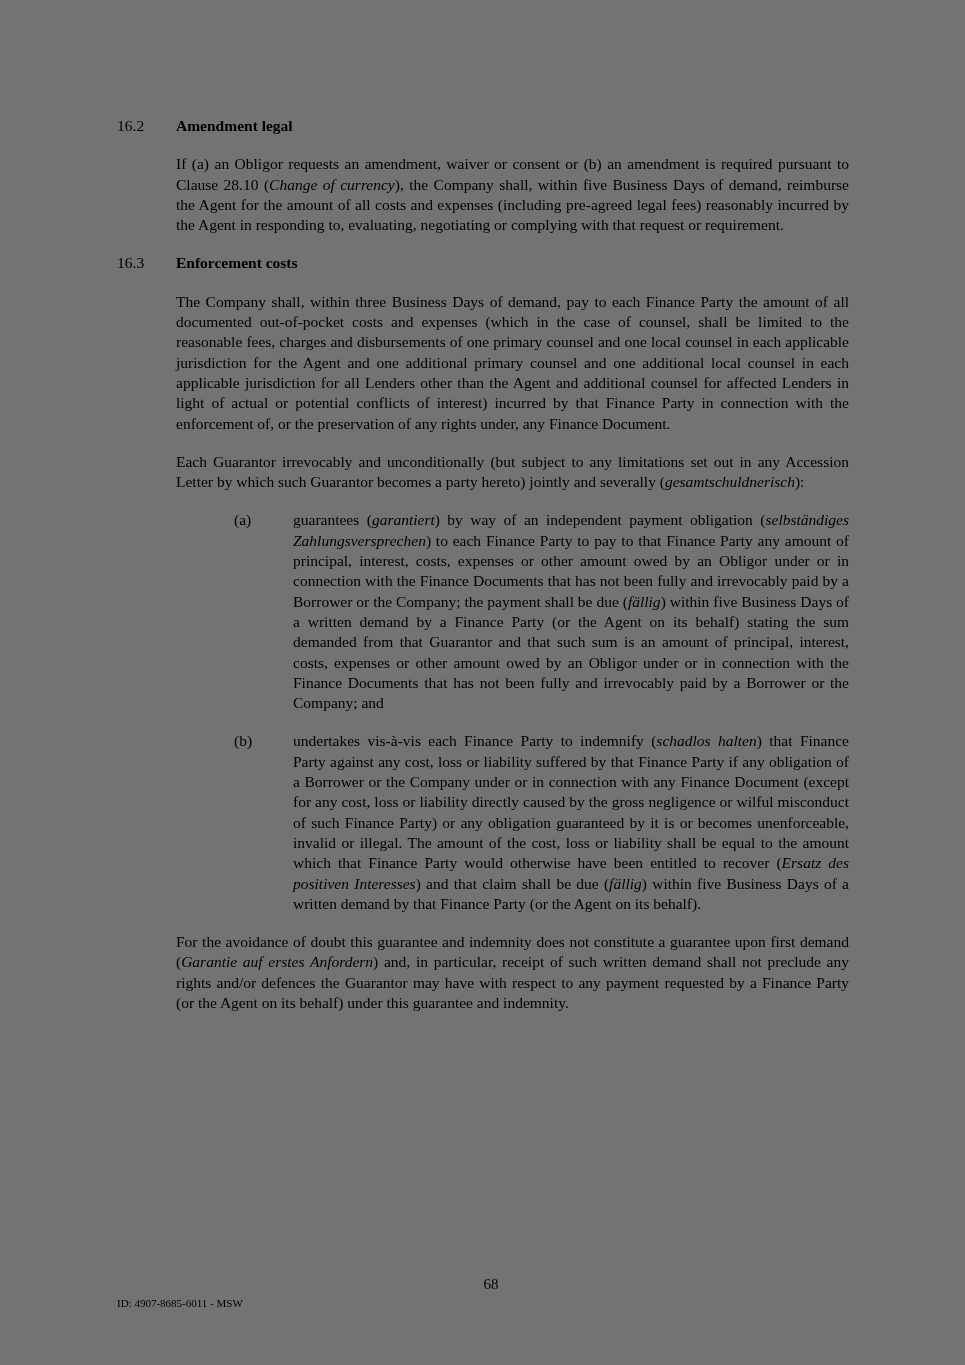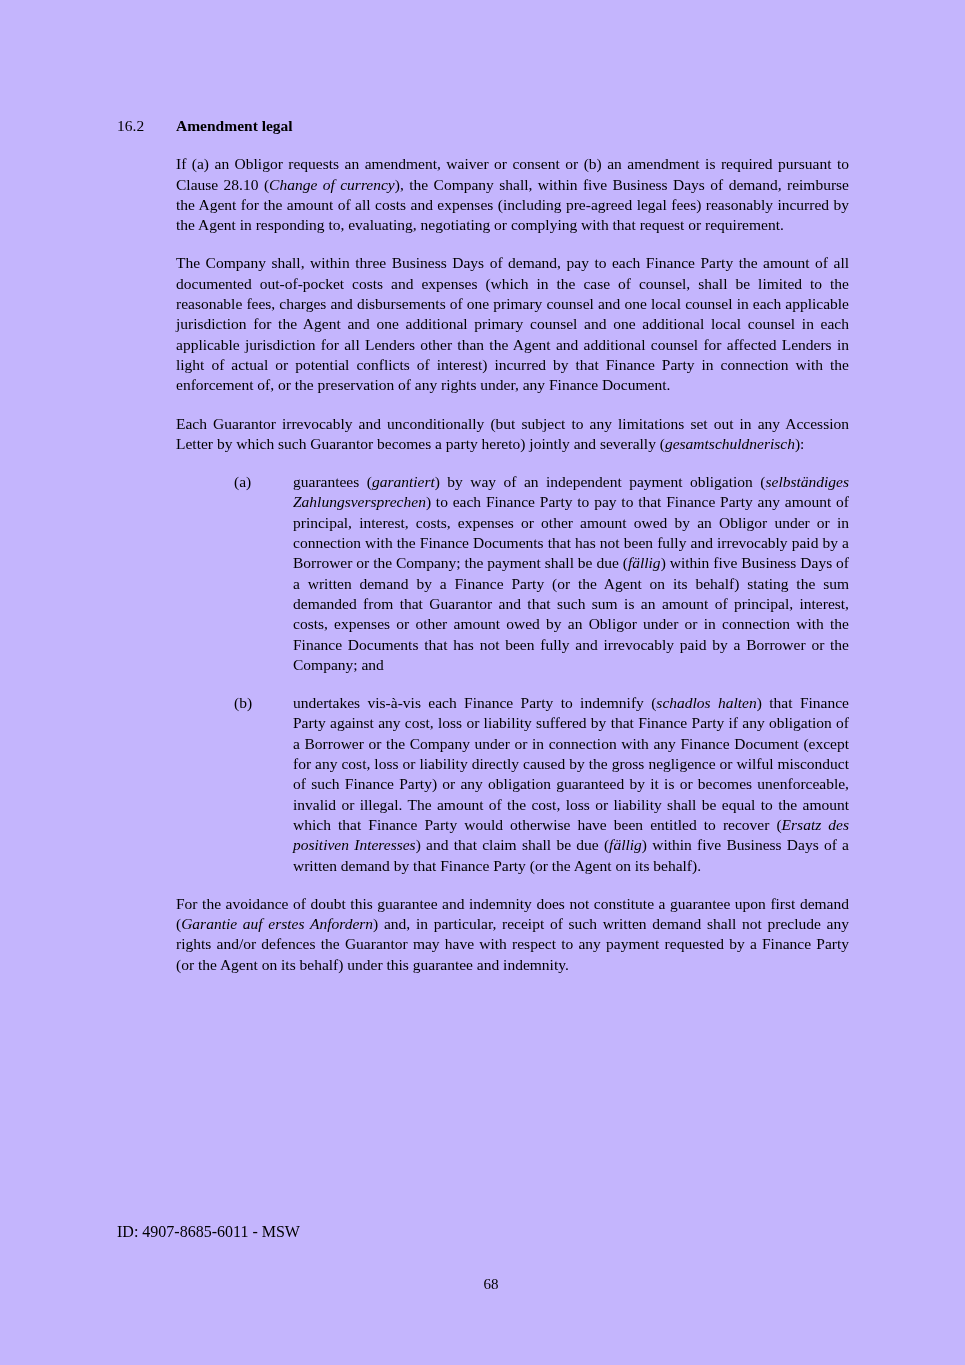--- a/index.html
+++ b/index.html
@@ -7,21 +7,21 @@
   body {
     width: 965px; height: 1365px;
     background: #ffffff;
     font-family: "Liberation Serif", "DejaVu Serif", serif;
     color: #000000;
     -webkit-font-smoothing: antialiased;
   }
   .page {
     position: relative;
     width: 965px; height: 1365px;
-    background: #c4b5fd;
+    background: #737373;
     overflow: hidden;
   }
   .doc-body {
     position: absolute;
     left: 117px; top: 116px;
     width: 732px;
     font-size: 15.5px;
     line-height: 20.3px;
   }
   .block {
@@ -46,37 +46,41 @@
     position: absolute;
     top: 1274px; left: 0;
     width: 965px;
     text-align: center;
     font-size: 15px;
     line-height: 20px;
     padding-left: 17px;
   }
   .footer-id {
     position: absolute;
-    top: 1224px; left: 117px;
-    font-size: 16px;
+    top: 1295px; left: 117px;
+    font-size: 11px;
     line-height: 16px;
   }
 </style>
 </head>
 <body>
 
 <div class="page">
   <main class="doc-body">
       <div class="block heading">
         <div class="num">16.2</div>
         <div class="txt"><span class="bd">Amendment legal</span></div>
       </div>
       <div class="block para">
         <div class="num"></div>
         <div class="txt just"><span>If (a) an Obligor requests an amendment, waiver or consent or (b) an amendment is required pursuant to Clause 28.10 (</span><span class="it">Change of currency</span><span>), the Company shall, within five Business Days of demand, reimburse the Agent for the amount of all costs and expenses (including pre-agreed legal fees) reasonably incurred by the Agent in responding to, evaluating, negotiating or complying with that request or requirement.</span></div>
+      </div>
+      <div class="block heading">
+        <div class="num">16.3</div>
+        <div class="txt"><span class="bd">Enforcement costs</span></div>
       </div>
       <div class="block para">
         <div class="num"></div>
         <div class="txt just"><span>The Company shall, within three Business Days of demand, pay to each Finance Party the amount of all documented out-of-pocket costs and expenses (which in the case of counsel, shall be limited to the reasonable fees, charges and disbursements of one primary counsel and one local counsel in each applicable jurisdiction for the Agent and one additional primary counsel and one additional local counsel in each applicable jurisdiction for all Lenders other than the Agent and additional counsel for affected Lenders in light of actual or potential conflicts of interest) incurred by that Finance Party in connection with the enforcement of, or the preservation of any rights under, any Finance Document.</span></div>
       </div>
       <div class="block para">
         <div class="num"></div>
         <div class="txt just"><span>Each Guarantor irrevocably and unconditionally (but subject to any limitations set out in any Accession Letter by which such Guarantor becomes a party hereto) jointly and severally (</span><span class="it">gesamtschuldnerisch</span><span>):</span></div>
       </div>
       <div class="block lettered">

